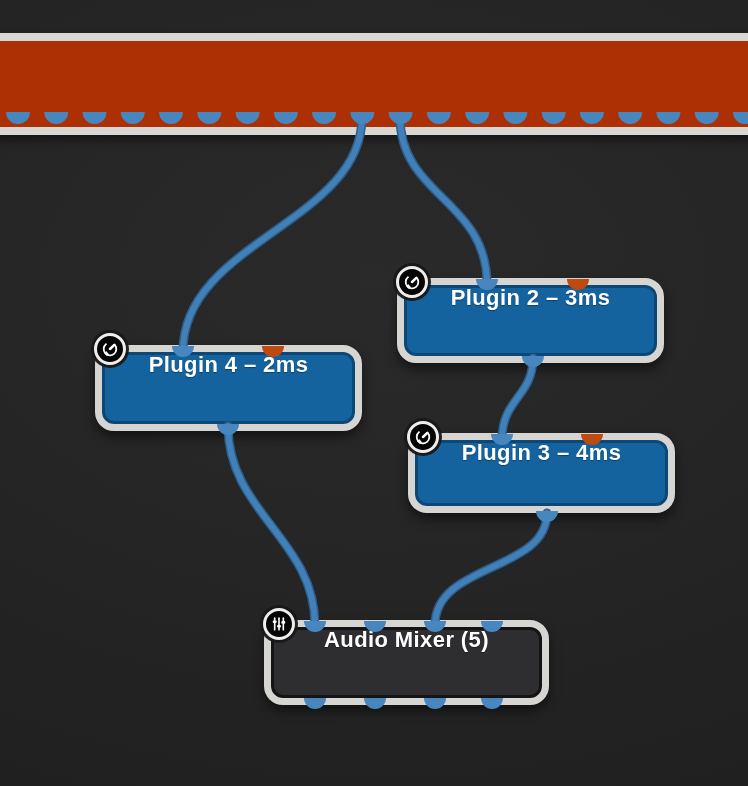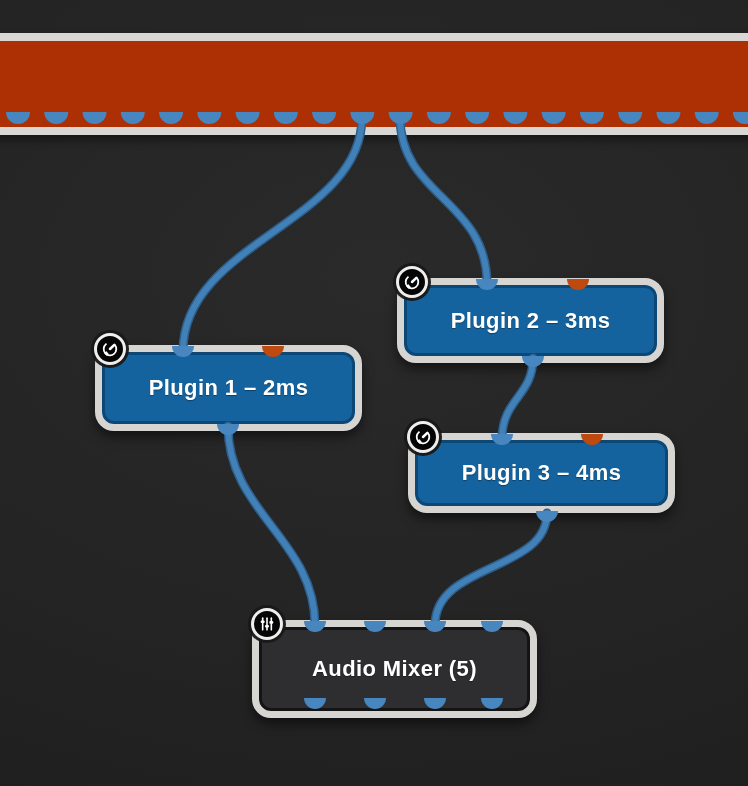--- a/index.html
+++ b/index.html
@@ -16,21 +16,21 @@
   .topbar{
     position:absolute;left:-10px;right:-10px;
     border-top:8px solid #d9d7d4;border-bottom:8px solid #d9d7d4;
     box-shadow:0 5px 9px rgba(0,0,0,.45);
     z-index:1;
   }
   
   .node{
     position:absolute;z-index:2;
     border:7px solid #d7d5d2;border-radius:19px;
-    display:flex;align-items:center;justify-content:center;
+    display:flex;justify-content:center;
     box-sizing:border-box;
   }
   .node.plugin{
     background:#14639e;
     box-shadow:inset 0 0 0 3px rgba(7,50,85,.55), 0 6px 11px rgba(0,0,0,.5);
   }
   .node.mixer{
     background:#2e2e30;
     box-shadow:inset 0 0 0 3px rgba(0,0,0,.55), 0 6px 11px rgba(0,0,0,.5);
   }
@@ -63,21 +63,21 @@
   <div class="topbar" style="top: 33px; height: 86px; background: rgb(173, 48, 4);"></div>
 
   <div class="node plugin" style="left: 95px; top: 345px; width: 267px; height: 86px;">
     <div class="badge">
       <svg width="18" height="18" viewBox="0 0 20 20">
         <circle cx="10" cy="10" r="7" fill="none" stroke="#ffffff" stroke-width="2" stroke-dasharray="33 11" transform="rotate(-40 10 10)"></circle>
         <path d="M4.8 13.2 A7 7 0 0 0 7.6 16.3" fill="none" stroke="#ffffff" stroke-width="3.2"></path>
         <line x1="10" y1="10" x2="14.8" y2="5.4" stroke="#ffffff" stroke-width="2.8" stroke-linecap="round"></line>
       </svg>
     </div>
-    <span class="node-label">Plugin 1 – 2ms</span>
+    <span class="node-label">Plugin 4 – 2ms</span>
   </div>
 
   <div class="node plugin" style="left: 397px; top: 278px; width: 267px; height: 85px;">
     <div class="badge">
       <svg width="18" height="18" viewBox="0 0 20 20">
         <circle cx="10" cy="10" r="7" fill="none" stroke="#ffffff" stroke-width="2" stroke-dasharray="33 11" transform="rotate(-40 10 10)"></circle>
         <path d="M4.8 13.2 A7 7 0 0 0 7.6 16.3" fill="none" stroke="#ffffff" stroke-width="3.2"></path>
         <line x1="10" y1="10" x2="14.8" y2="5.4" stroke="#ffffff" stroke-width="2.8" stroke-linecap="round"></line>
       </svg>
     </div>
@@ -88,21 +88,21 @@
     <div class="badge">
       <svg width="18" height="18" viewBox="0 0 20 20">
         <circle cx="10" cy="10" r="7" fill="none" stroke="#ffffff" stroke-width="2" stroke-dasharray="33 11" transform="rotate(-40 10 10)"></circle>
         <path d="M4.8 13.2 A7 7 0 0 0 7.6 16.3" fill="none" stroke="#ffffff" stroke-width="3.2"></path>
         <line x1="10" y1="10" x2="14.8" y2="5.4" stroke="#ffffff" stroke-width="2.8" stroke-linecap="round"></line>
       </svg>
     </div>
     <span class="node-label">Plugin 3 – 4ms</span>
   </div>
 
-  <div class="node mixer" style="left: 252px; top: 620px; width: 285px; height: 98px;">
+  <div class="node mixer" style="left: 264px; top: 620px; width: 285px; height: 85px;">
     <div class="badge">
       <svg width="18" height="18" viewBox="0 0 20 20">
         <line x1="5.2" y1="3.5" x2="5.2" y2="16.5" stroke="#ffffff" stroke-width="1.8" stroke-linecap="round"></line>
         <line x1="10" y1="3.5" x2="10" y2="16.5" stroke="#ffffff" stroke-width="1.8" stroke-linecap="round"></line>
         <line x1="14.8" y1="3.5" x2="14.8" y2="16.5" stroke="#ffffff" stroke-width="1.8" stroke-linecap="round"></line>
         <rect x="3" y="6" width="4.4" height="3" rx="1.2" fill="#ffffff"></rect>
         <rect x="7.8" y="11" width="4.4" height="3" rx="1.2" fill="#ffffff"></rect>
         <rect x="12.6" y="6.8" width="4.4" height="3" rx="1.2" fill="#ffffff"></rect>
       </svg>
     </div>

